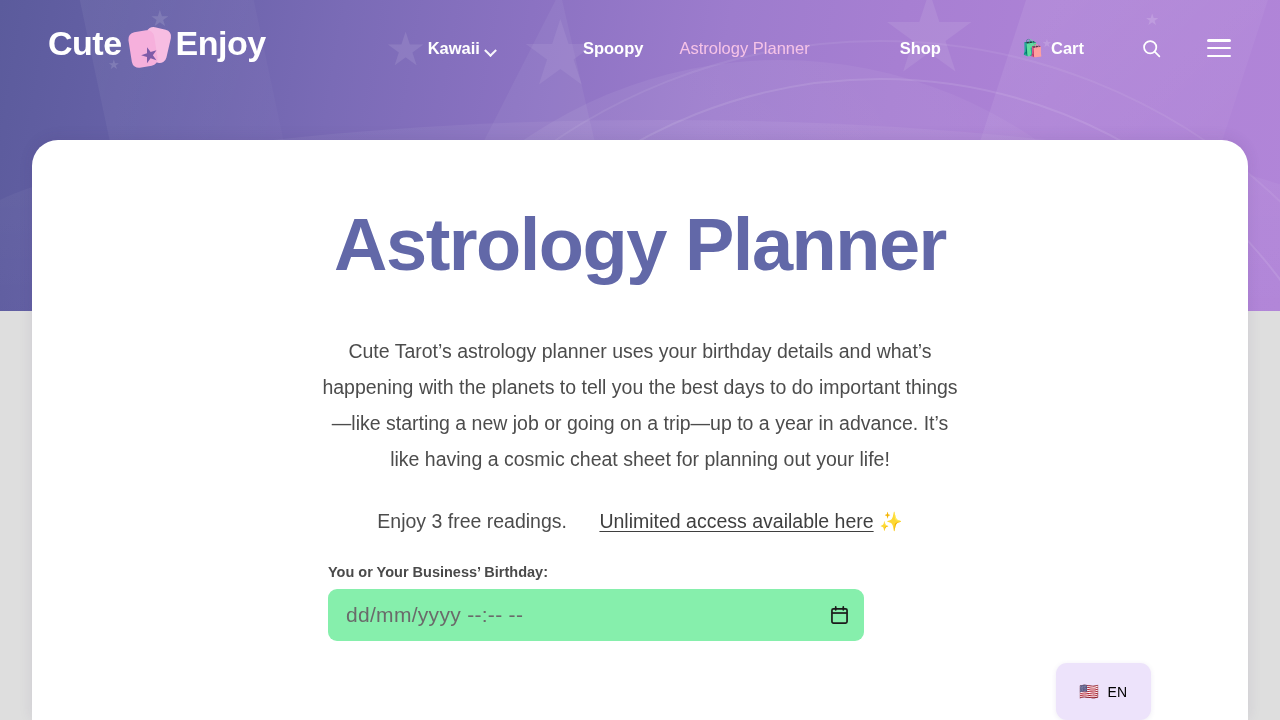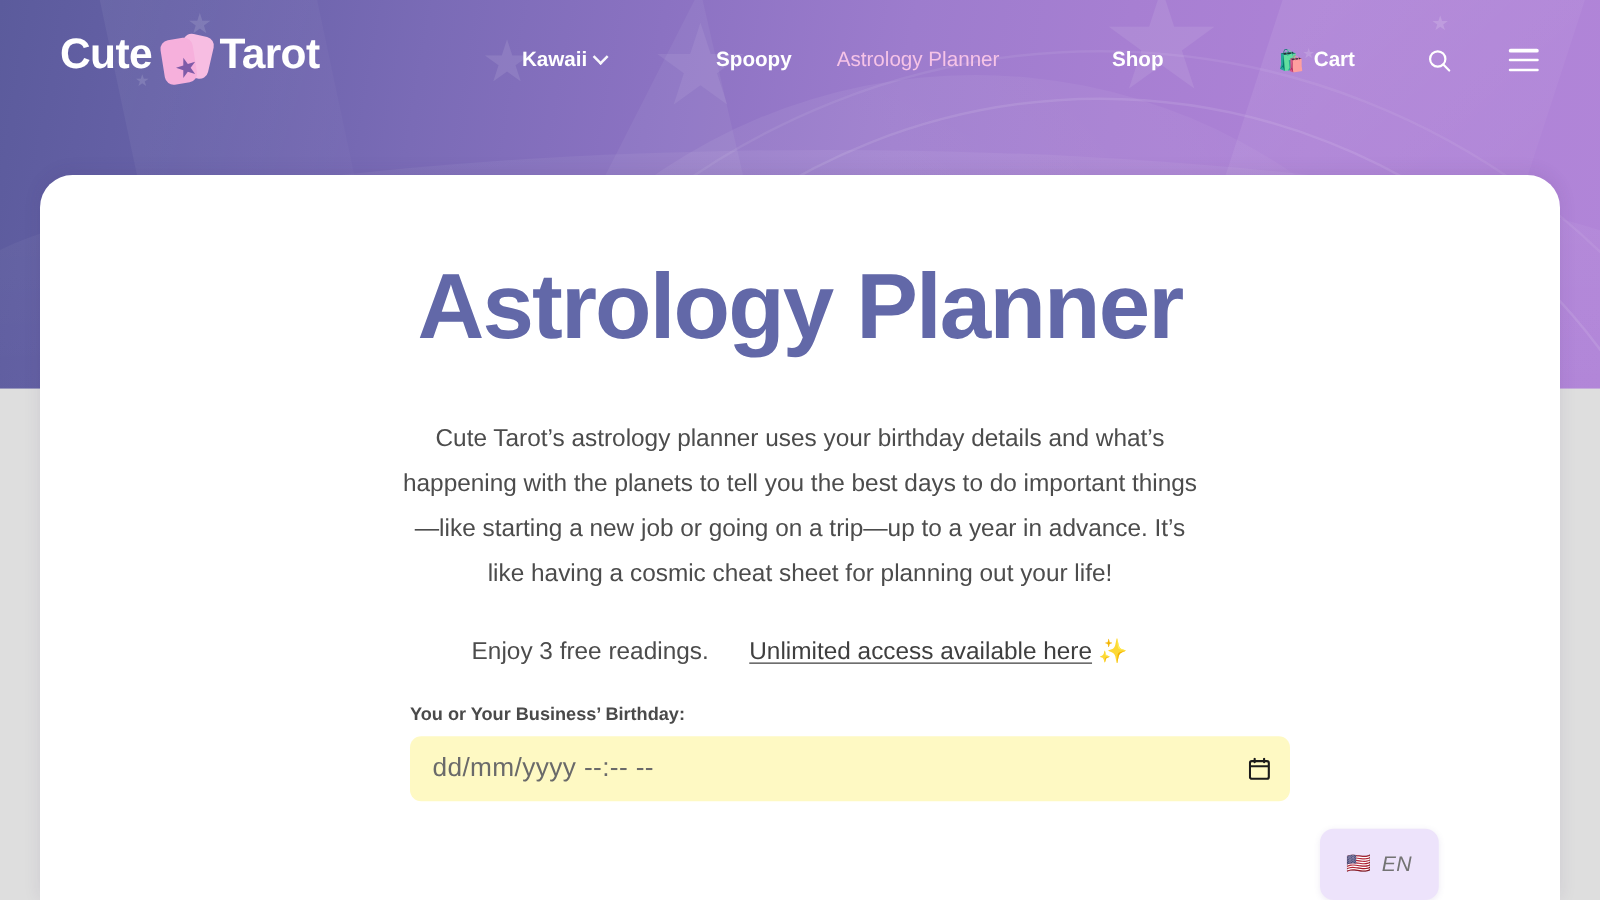--- a/index.html
+++ b/index.html
@@ -166,21 +166,21 @@
     margin-left: 162px;
     gap: 0;
   }
   .nav-link {
     color: #ffffff;
     font-size: 16.5px;
     font-weight: bold;
     text-decoration: none;
     cursor: pointer;
     display: flex;
-    align-items: center;
+    align-items: flex-end;
     gap: 6px;
     white-space: nowrap;
   }
   .nav-link.active { color: #f6c3e7; font-weight: 500; }
   .nav-gap-1 { margin-right: 88px; }
   .nav-gap-2 { margin-right: 36px; }
   .nav-gap-3 { margin-right: 90px; }
   .caret {
     width: 9px; height: 9px;
     border-right: 2px solid #ffffff;
@@ -276,23 +276,23 @@
   }
   .field-label {
     font-size: 14.5px;
     font-weight: bold;
     color: #4a4a4a;
     margin-bottom: 9px;
     display: block;
   }
   .date-field {
     position: relative;
-    width: 704px;
+    width: 536px;
     height: 52px;
-    background: #fef9c3;
+    background: #86efac;
     border: none;
     border-radius: 9px;
     display: flex;
     align-items: center;
     padding: 0 18px;
     cursor: text;
   }
   .date-text {
     font-size: 21px;
     color: #6a6a6a;
@@ -319,24 +319,23 @@
     display: flex;
     align-items: center;
     justify-content: center;
     gap: 8px;
     z-index: 50;
     cursor: pointer;
     box-shadow: 0 1px 5px rgba(90,60,150,0.10);
   }
   .lang-widget .flag { font-size: 16px; line-height: 1; }
   .lang-widget .code {
-    font-size: 17px;
-    color: #737373;
+    font-size: 14px;
+    color: #000000;
     letter-spacing: 0.3px;
-    font-style: italic;
   }
 
   
   .right-gutter {
     position: absolute;
     right: 0; top: 311px;
     width: 32px; height: 409px;
     background: #dedede;
     z-index: 5;
   }
@@ -375,21 +374,21 @@
 <nav class="navbar">
 
   <div class="logo">
     <span class="logo-word">Cute</span>
     <span class="logo-mark">
       <span class="card card-back"></span>
       <span class="card card-front">
         <span class="card-star">★</span>
       </span>
     </span>
-    <span class="logo-word">Tarot</span>
+    <span class="logo-word">Enjoy</span>
   </div>
 
   <div class="nav-links">
     <a class="nav-link nav-gap-1" href="#">
       <span>Kawaii</span>
       <span class="caret"></span>
     </a>
     <a class="nav-link nav-gap-2" href="#">
       <span>Spoopy</span>
     </a>

